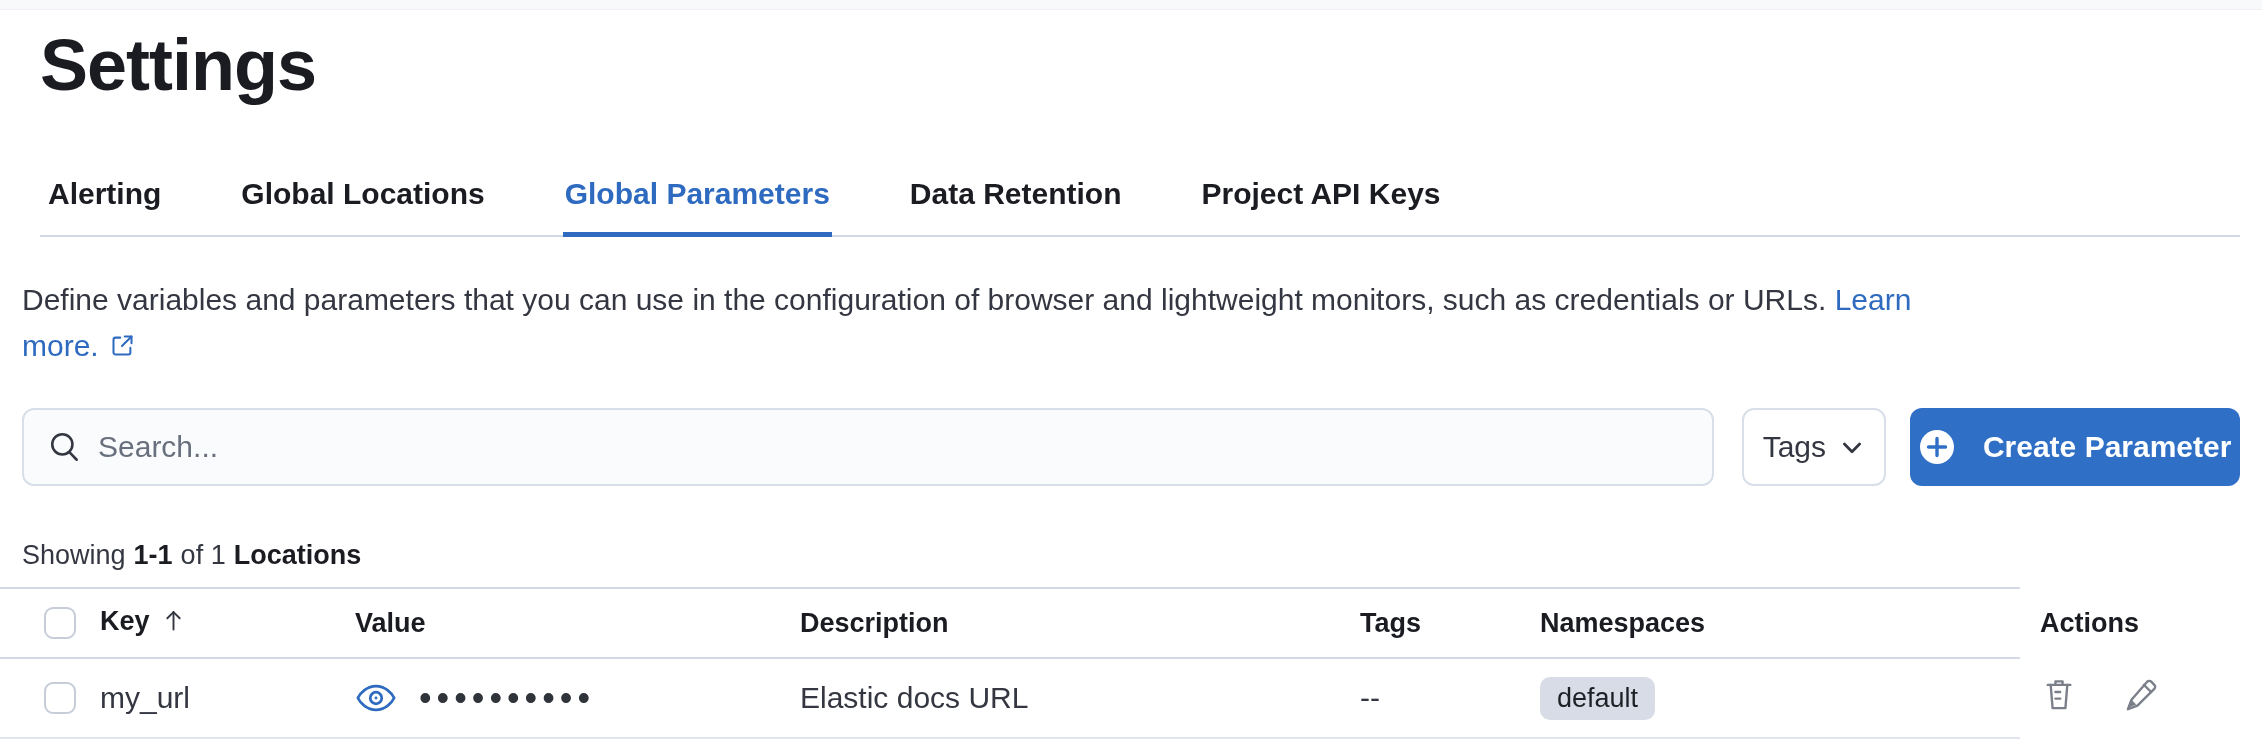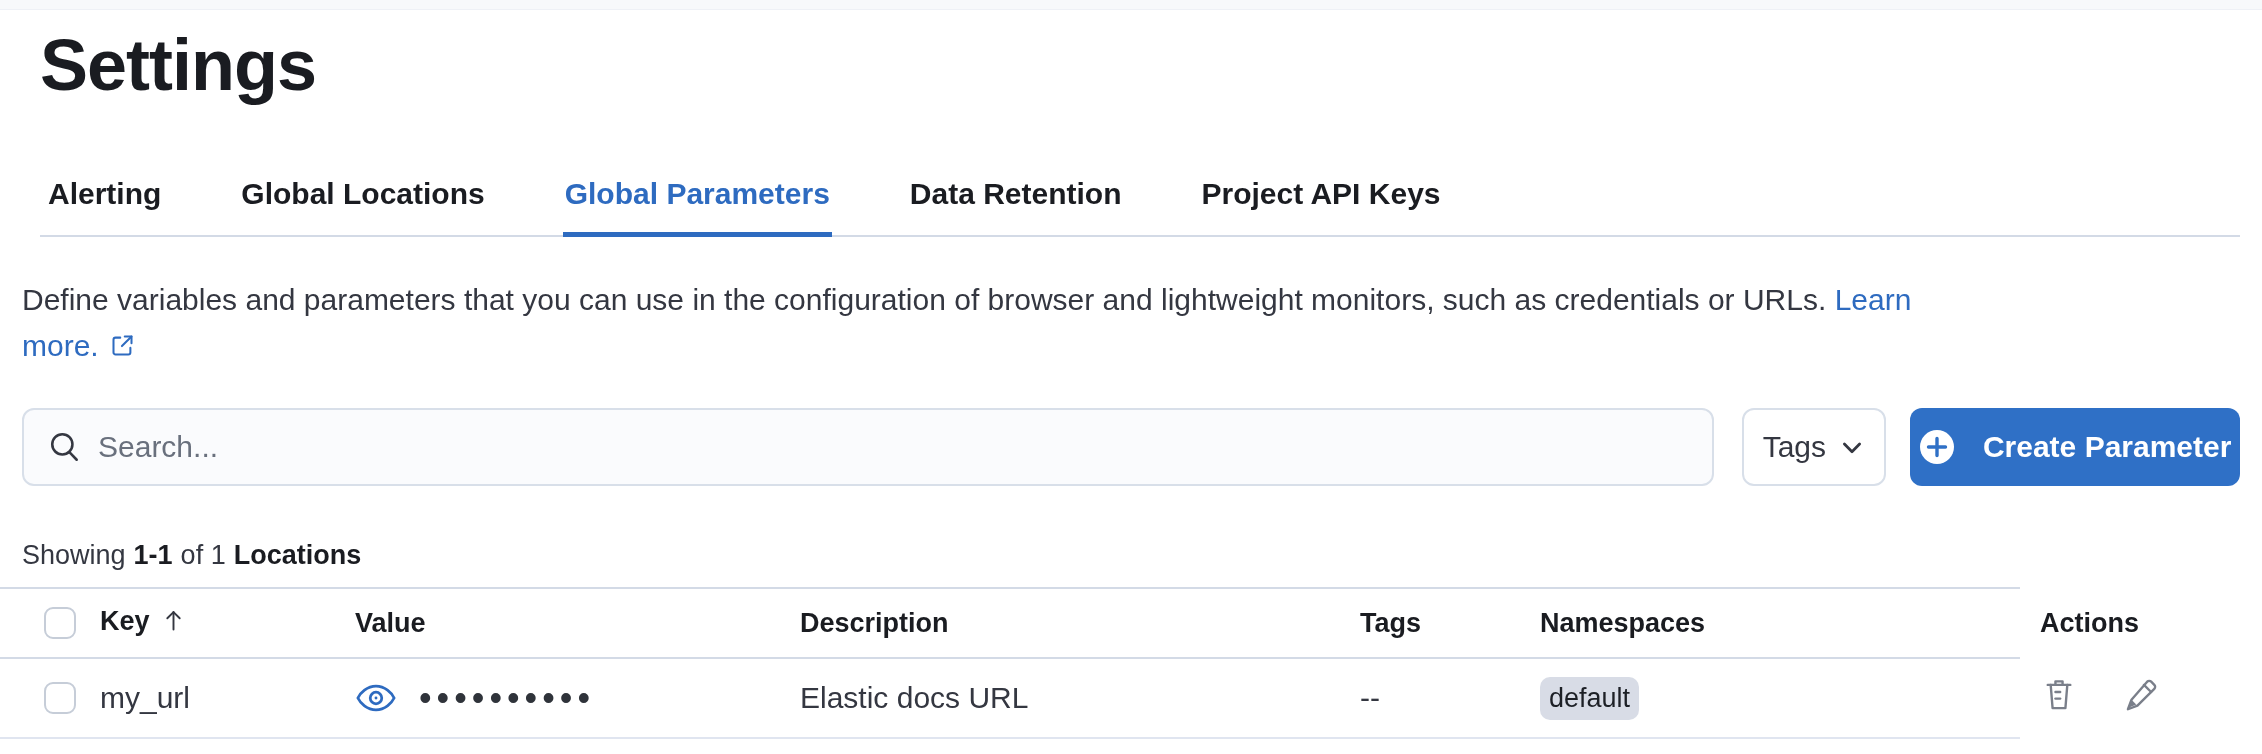--- a/index.html
+++ b/index.html
@@ -91,21 +91,21 @@
   th.col-actions,td.col-actions{text-align:right;padding-right:26px;}
   .checkbox{
     width:32px;height:32px;border:2px solid #c6cdd8;border-radius:9px;background:#fff;cursor:pointer;
   }
   .sort-arrow{margin-left:10px;vertical-align:-4px;color:#343741;}
   .value-cell{display:flex;align-items:center;gap:22px;}
   .eye-btn{background:none;border:none;padding:0;cursor:pointer;color:var(--accent);line-height:0;}
   .masked{font-size:36px;letter-spacing:5px;color:#2f333a;}
   .badge{
     display:inline-block;background:var(--badge-bg);color:#1d2026;
-    font-size:27px;line-height:27px;padding:8px 9px;border-radius:10px;
+    font-size:27px;line-height:27px;padding:8px 17px;border-radius:10px;
   }
   .icon-btn{background:none;border:none;padding:0;cursor:pointer;color:#7a7f8a;line-height:0;}
   .icon-btn + .icon-btn{margin-left:36px;}
 </style>
 </head>
 <body>
 
 <div class="top-strip"></div>
 
 <h1 class="page-title">Settings</h1>

